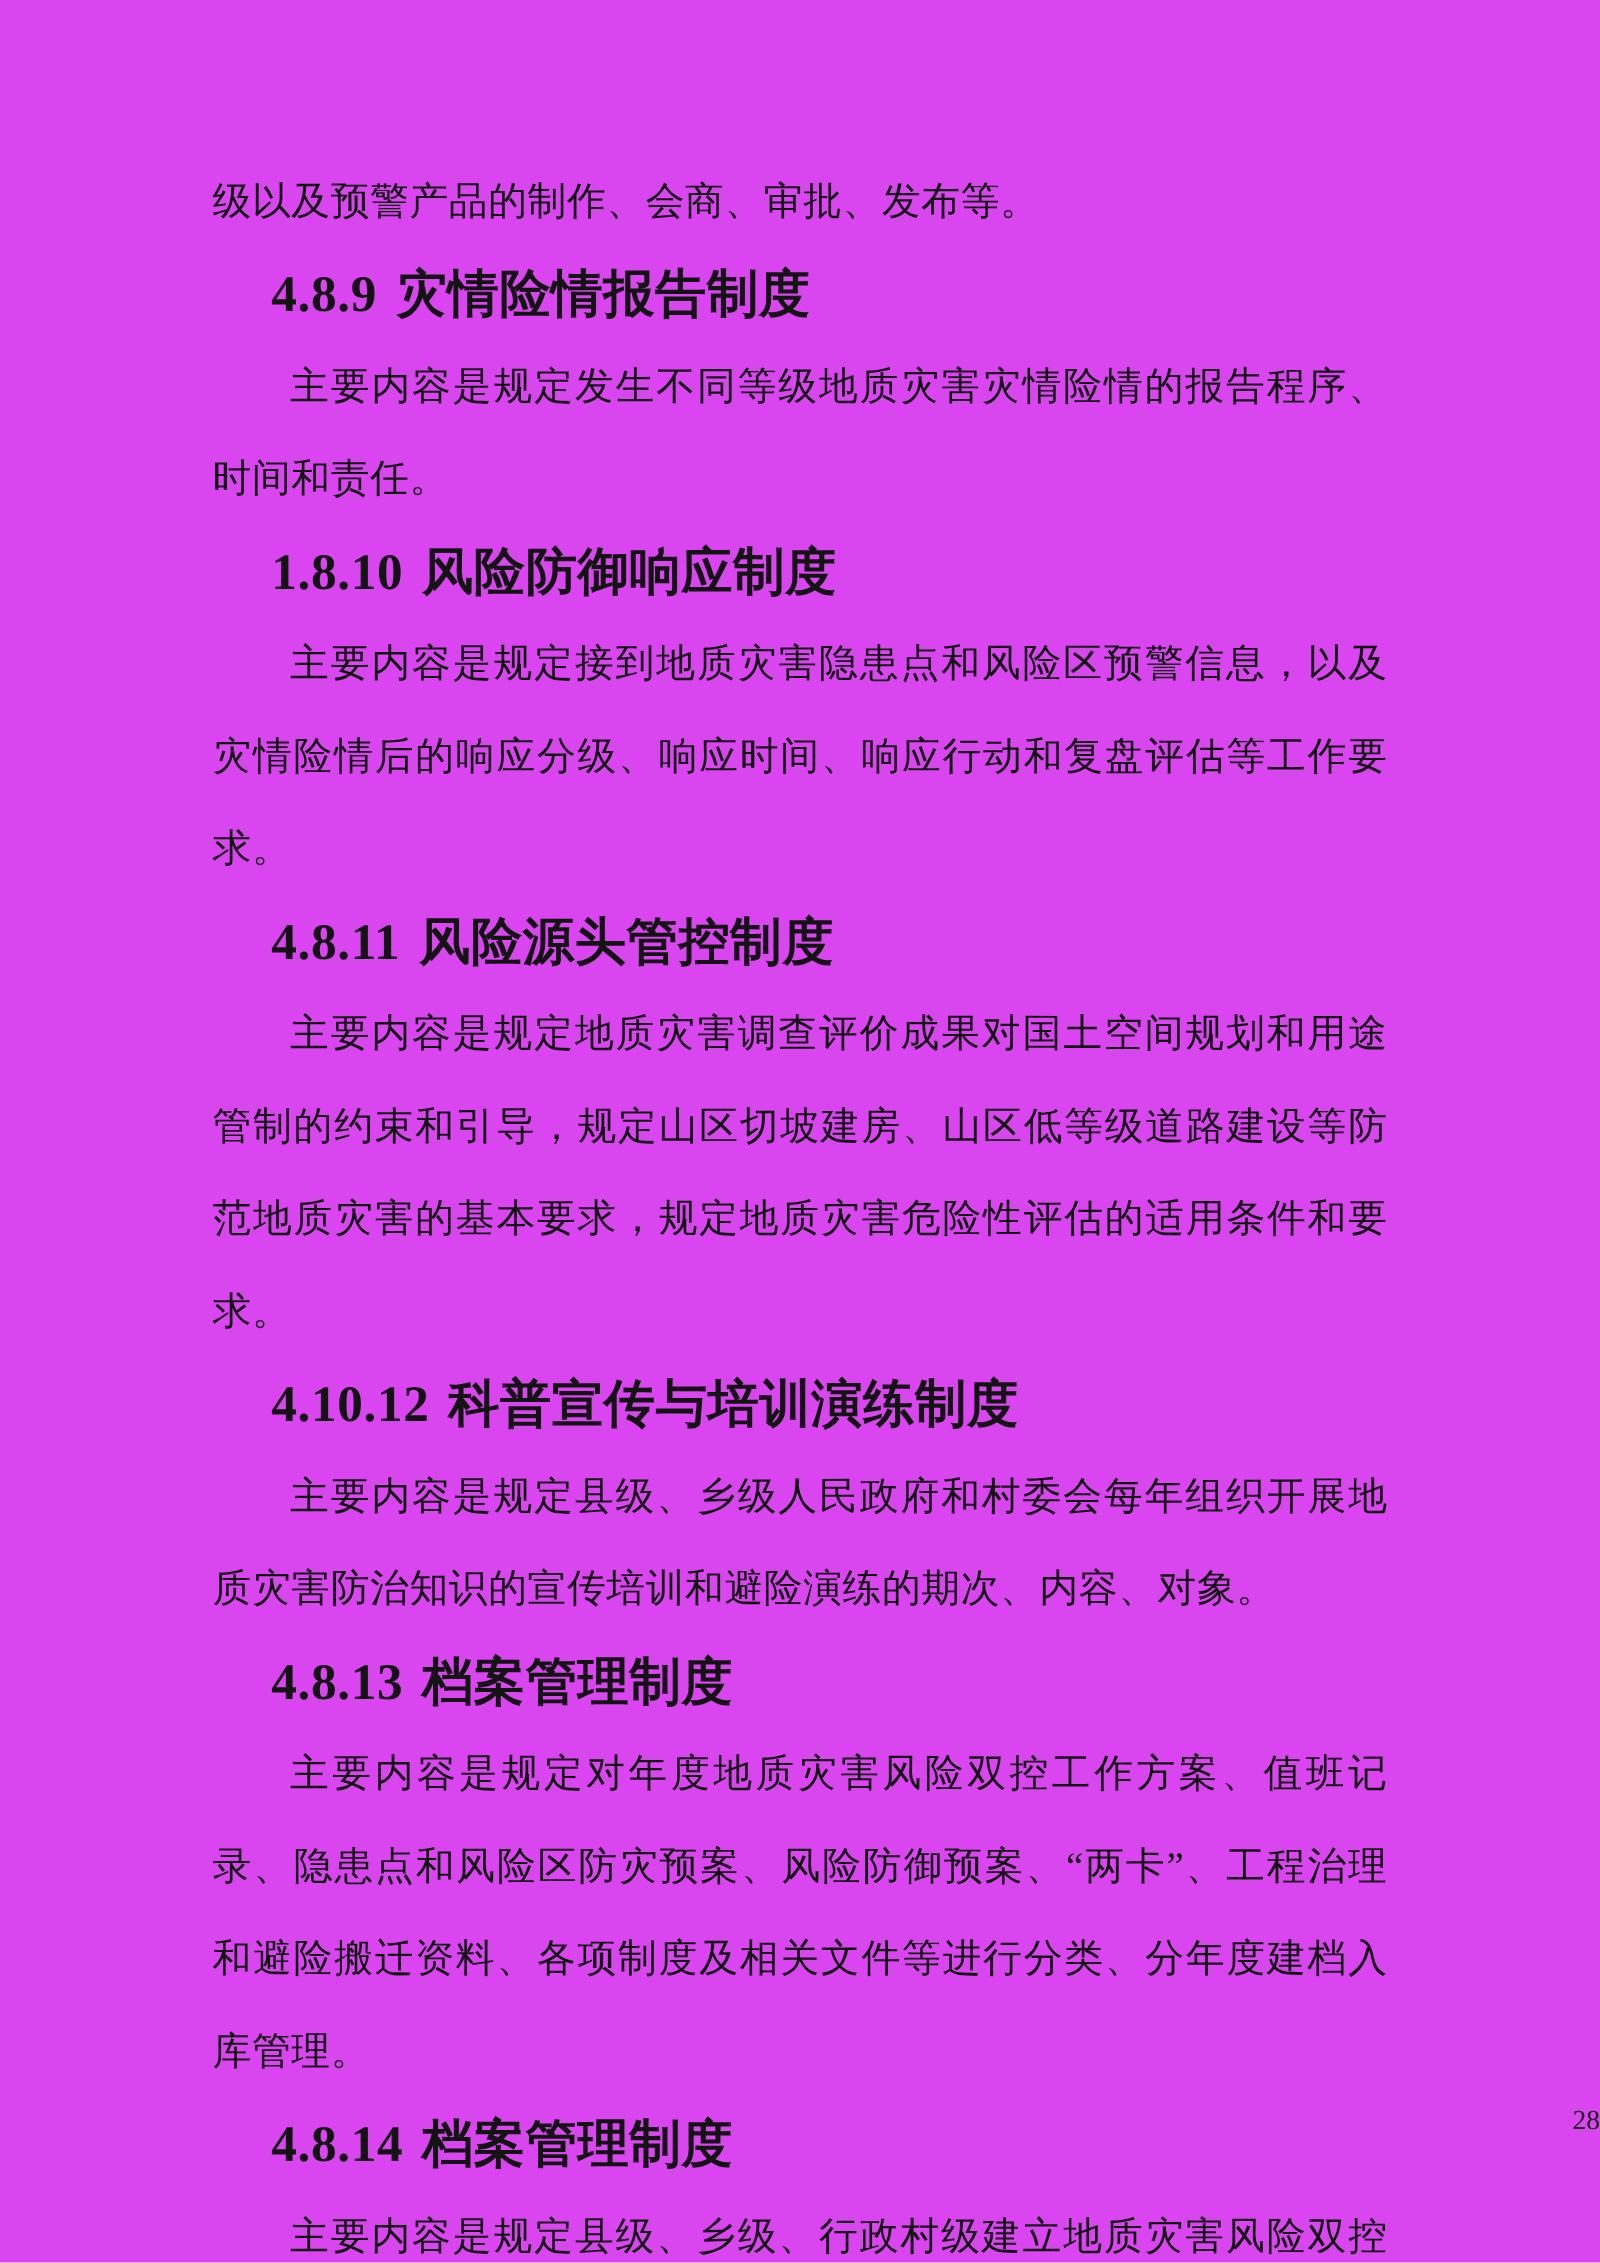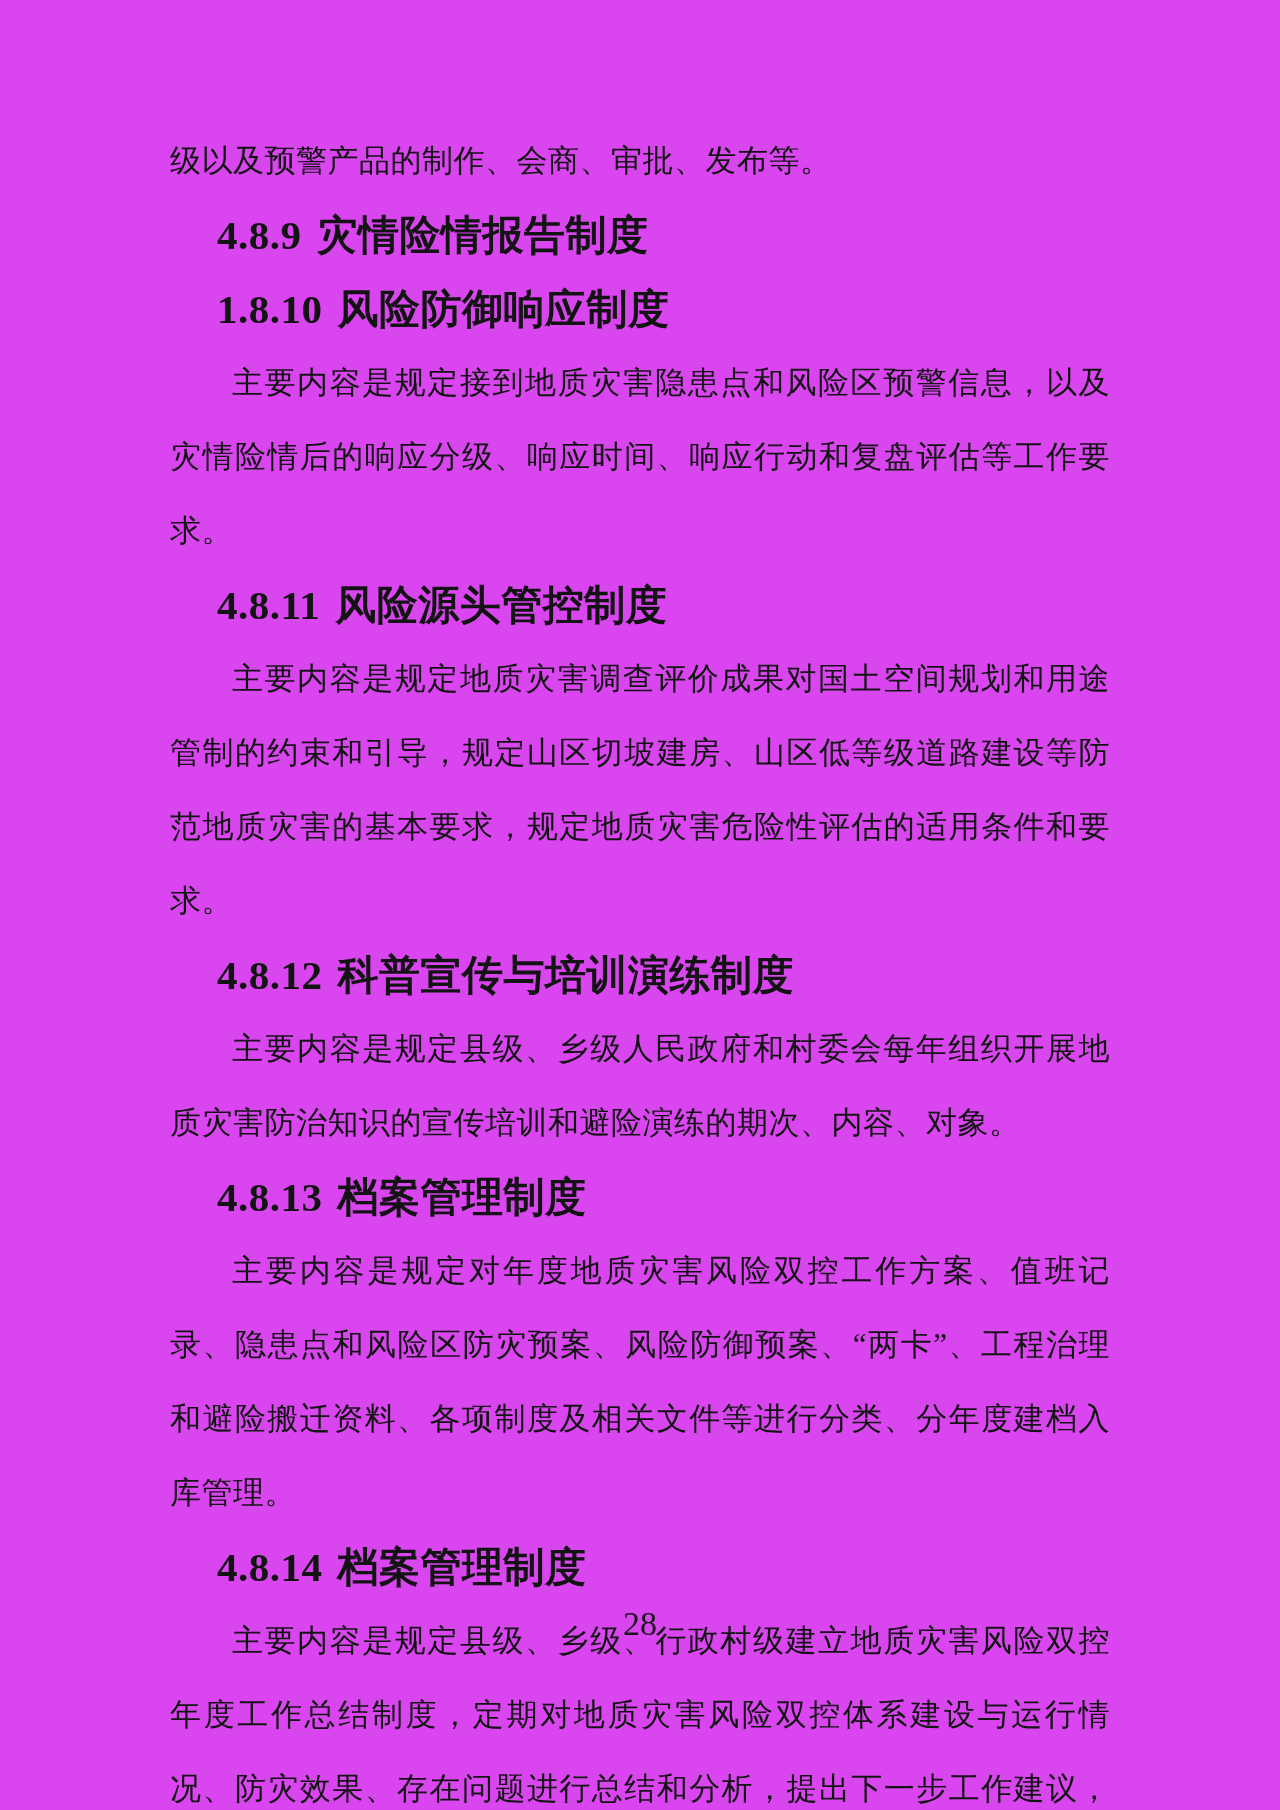--- a/index.html
+++ b/index.html
@@ -47,53 +47,54 @@
   }
   .heading .hnum {
     font-family: "Liberation Serif", "DejaVu Serif", serif;
     margin-right: 15px;
   }
   .heading .htitle {
     font-family: "Liberation Sans", "DejaVu Sans", sans-serif;
   }
   .page-number {
     position: absolute;
-    top: 1604px;
+    top: 1676px;
     left: 0;
     width: 100%;
-    text-align: center;
-    font-size: 34px;
+    text-align: right;
+    font-size: 22px;
     line-height: 40px;
     color: #1a1a1a;
   }
 </style>
 </head>
 <body>
 
 <div class="page">
   <div class="content">
 
     <div class="body-line">级以及预警产品的制作、会商、审批、发布等。</div>
 
     <div class="heading">
       <span class="hnum">4.8.9</span><span class="htitle">灾情险情报告制度</span>
     </div>
+    <div class="body-line para">主要内容是规定发生不同等级地质灾害灾情险情的报告程序、时间和责任。</div>
 
     <div class="heading">
       <span class="hnum">1.8.10</span><span class="htitle">风险防御响应制度</span>
     </div>
     <div class="body-line para">主要内容是规定接到地质灾害隐患点和风险区预警信息，以及灾情险情后的响应分级、响应时间、响应行动和复盘评估等工作要求。</div>
 
     <div class="heading">
       <span class="hnum">4.8.11</span><span class="htitle">风险源头管控制度</span>
     </div>
     <div class="body-line para">主要内容是规定地质灾害调查评价成果对国土空间规划和用途管制的约束和引导，规定山区切坡建房、山区低等级道路建设等防范地质灾害的基本要求，规定地质灾害危险性评估的适用条件和要求。</div>
 
     <div class="heading">
-      <span class="hnum">4.8.12</span><span class="htitle">科普宣传与培训演练制度</span>
+      <span class="hnum">4.10.12</span><span class="htitle">科普宣传与培训演练制度</span>
     </div>
     <div class="body-line para">主要内容是规定县级、乡级人民政府和村委会每年组织开展地质灾害防治知识的宣传培训和避险演练的期次、内容、对象。</div>
 
     <div class="heading">
       <span class="hnum">4.8.13</span><span class="htitle">档案管理制度</span>
     </div>
     <div class="body-line para">主要内容是规定对年度地质灾害风险双控工作方案、值班记录、隐患点和风险区防灾预案、风险防御预案、“两卡”、工程治理和避险搬迁资料、各项制度及相关文件等进行分类、分年度建档入库管理。</div>
 
     <div class="heading">
       <span class="hnum">4.8.14</span><span class="htitle">档案管理制度</span>

